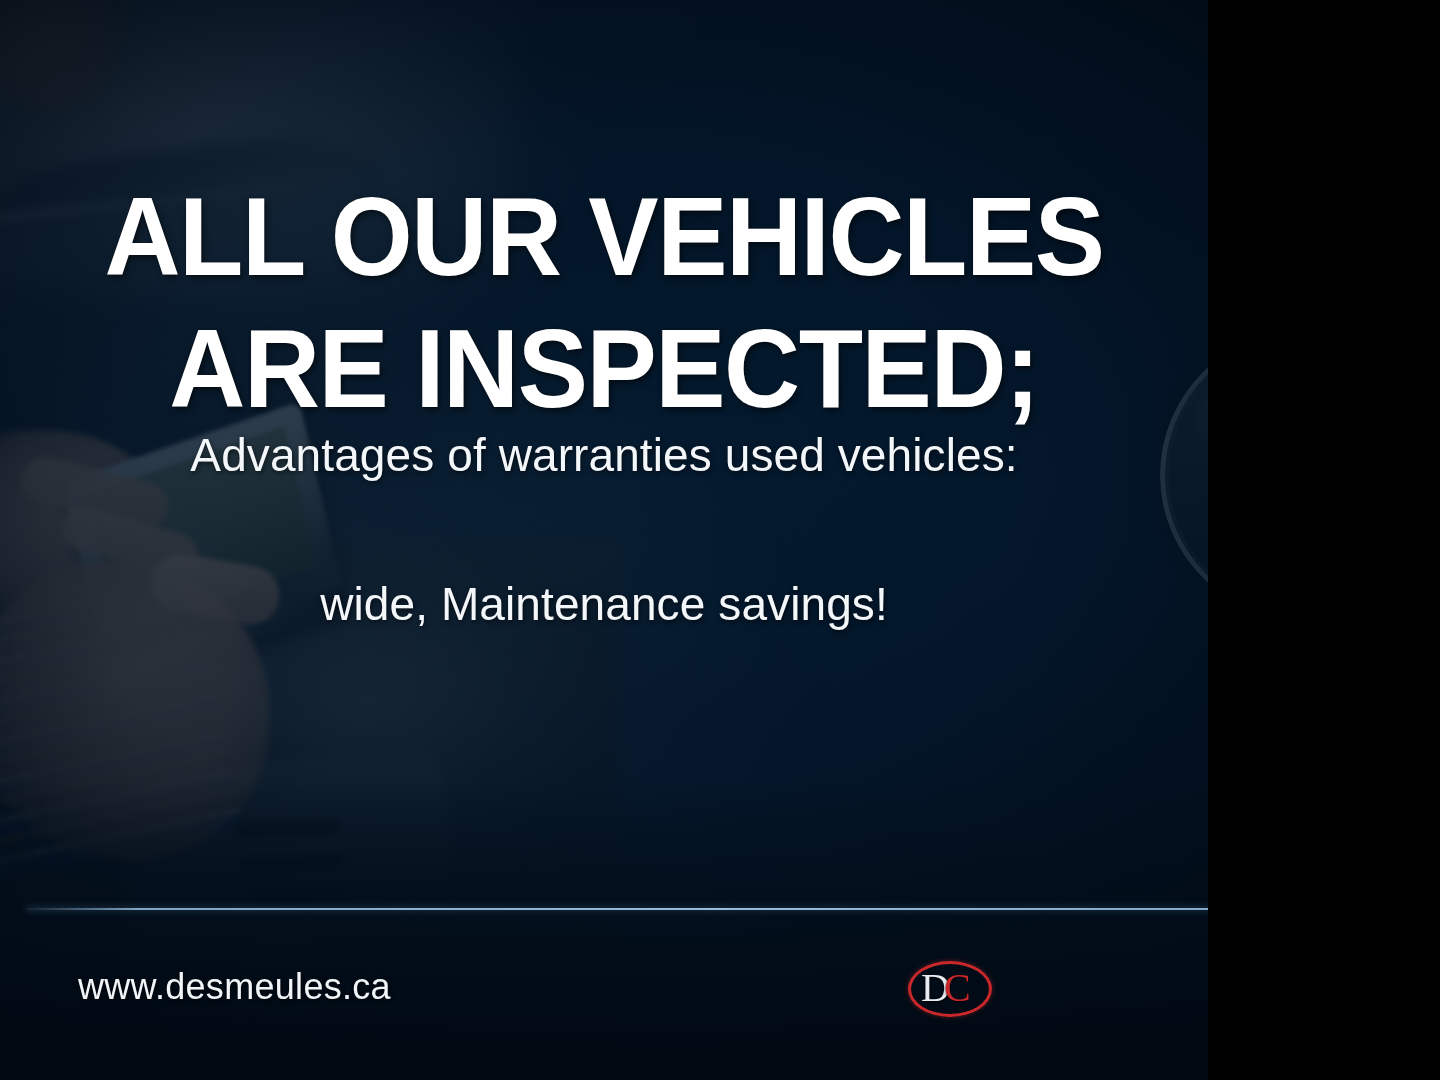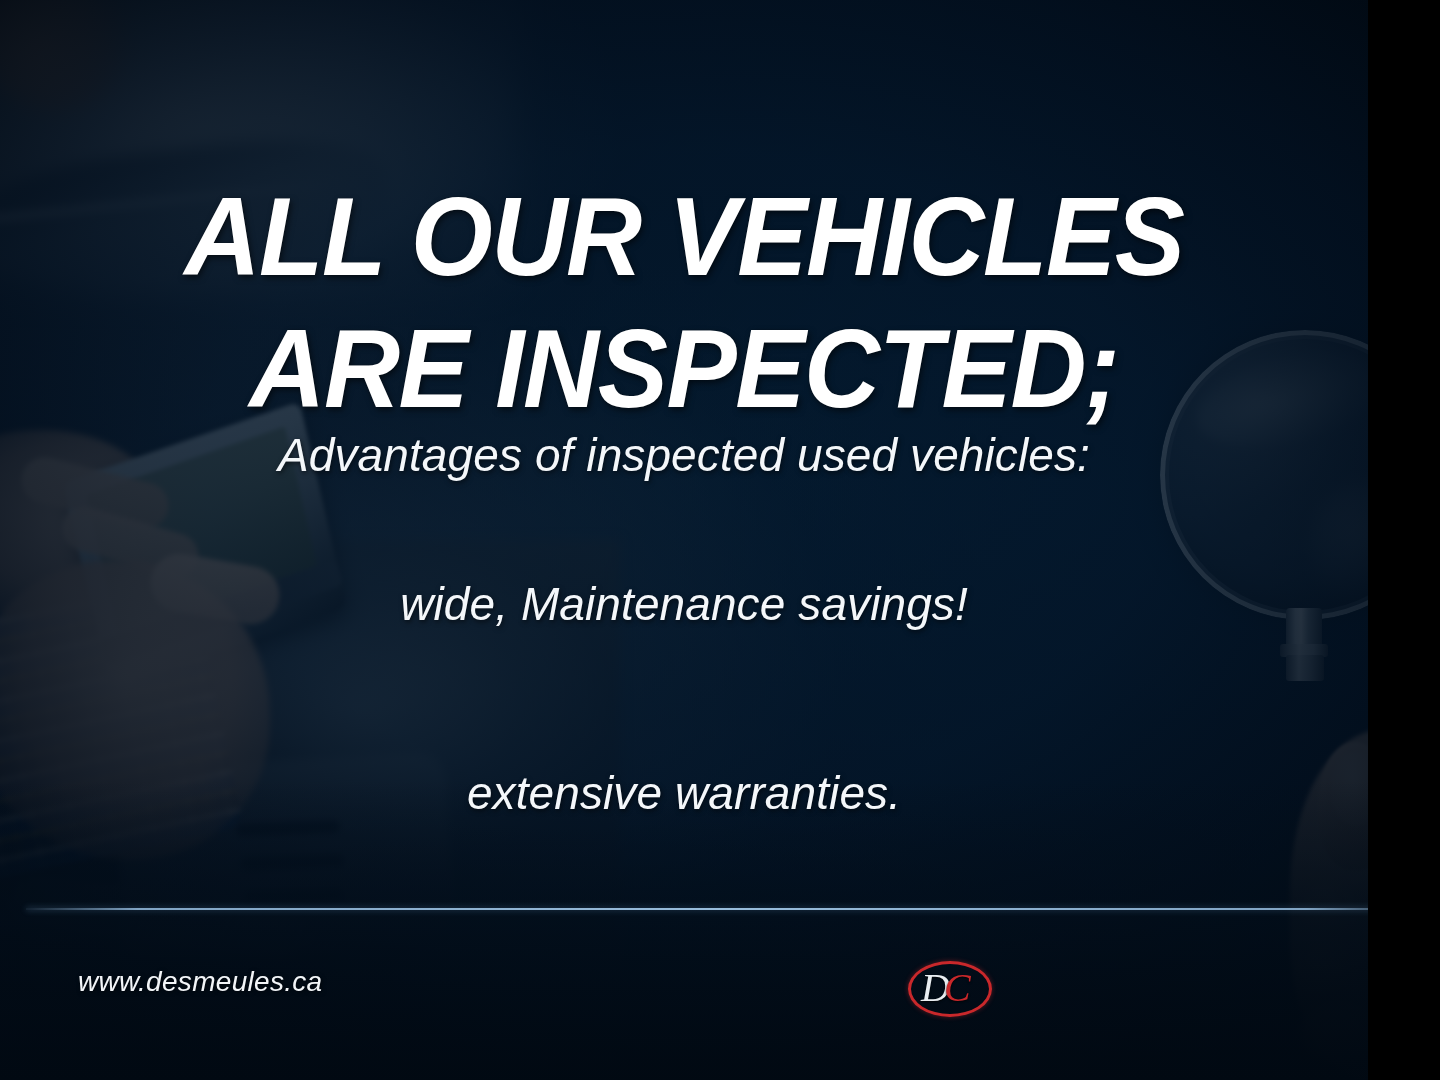--- a/index.html
+++ b/index.html
@@ -2,27 +2,26 @@
 <html><head>
 <meta charset="utf-8">
 <style>
   html, body {
     margin: 0;
     padding: 0;
     background: #000;
   }
   #slide {
     position: relative;
-    width: 1368px;
+    width: 1208px;
     height: 1080px;
     overflow: hidden;
     background: #041425;
     font-family: "Liberation Sans", sans-serif;
     user-select: none;
-    font-style: italic;
   }
 
   
   .bg-base {
     position: absolute;
     inset: 0;
     background:
       radial-gradient(ellipse 900px 620px at 18% 62%, rgba(120,140,158,0.50) 0%, rgba(70,90,110,0.28) 38%, rgba(20,40,60,0.05) 66%, rgba(0,0,0,0) 80%),
       radial-gradient(ellipse 620px 400px at 10% 12%, rgba(150,168,182,0.55) 0%, rgba(90,110,128,0.25) 45%, rgba(10,30,50,0) 78%),
       radial-gradient(ellipse 1100px 800px at 78% 46%, rgba(8,40,70,0.55) 0%, rgba(4,22,42,0.75) 55%, rgba(2,12,26,0.95) 100%),
@@ -344,21 +343,21 @@
     background: linear-gradient(90deg, rgba(122,166,206,0.12) 0%, rgba(150,190,225,0.85) 8%, rgba(160,198,230,0.95) 50%, rgba(150,190,225,0.85) 92%, rgba(122,166,206,0.15) 100%);
     box-shadow: 0 0 6px rgba(120,170,215,0.45);
   }
 
   .website {
     position: absolute;
     left: 78px;
     top: 966px;
     color: #f2f5f8;
     font-family: "Liberation Sans", sans-serif;
-    font-size: 28px;
+    font-size: 36px;
     font-weight: 400;
     letter-spacing: 0.3px;
     text-shadow: 1px 1px 4px rgba(0,0,0,0.7);
   }
 
   
   .logo {
     position: absolute;
     left: 908px;
     top: 956px;
@@ -463,28 +462,27 @@
 
   <div class="content">
 
     <h1 class="headline">
       <span class="hl-line">ALL OUR VEHICLES</span>
       <span class="hl-line">ARE INSPECTED;</span>
     </h1>
 
     <div class="body-copy">
       <p>
-        <span>Advantages of inspected used vehicles:</span><br>
+        <span>Advantages of warranties used vehicles:</span><br>
         <br>
         <span>wide, Maintenance savings!</span>
       </p>
       <div class="para-gap"></div>
       <p>
         <br>
-        <span>extensive warranties.</span>
       </p>
     </div>
 
     <div class="divider"></div>
 
     <div class="website">www.desmeules.ca</div>
 
     <div class="logo">
       <div class="monogram">
         <div class="ellipse"></div>

